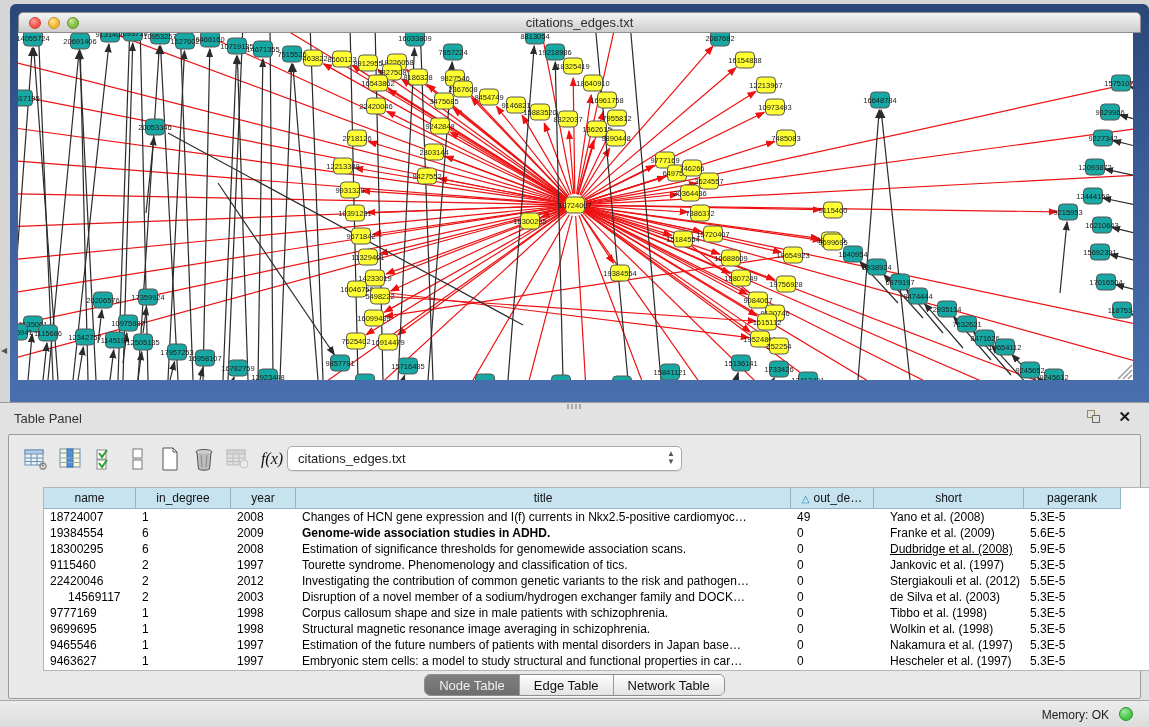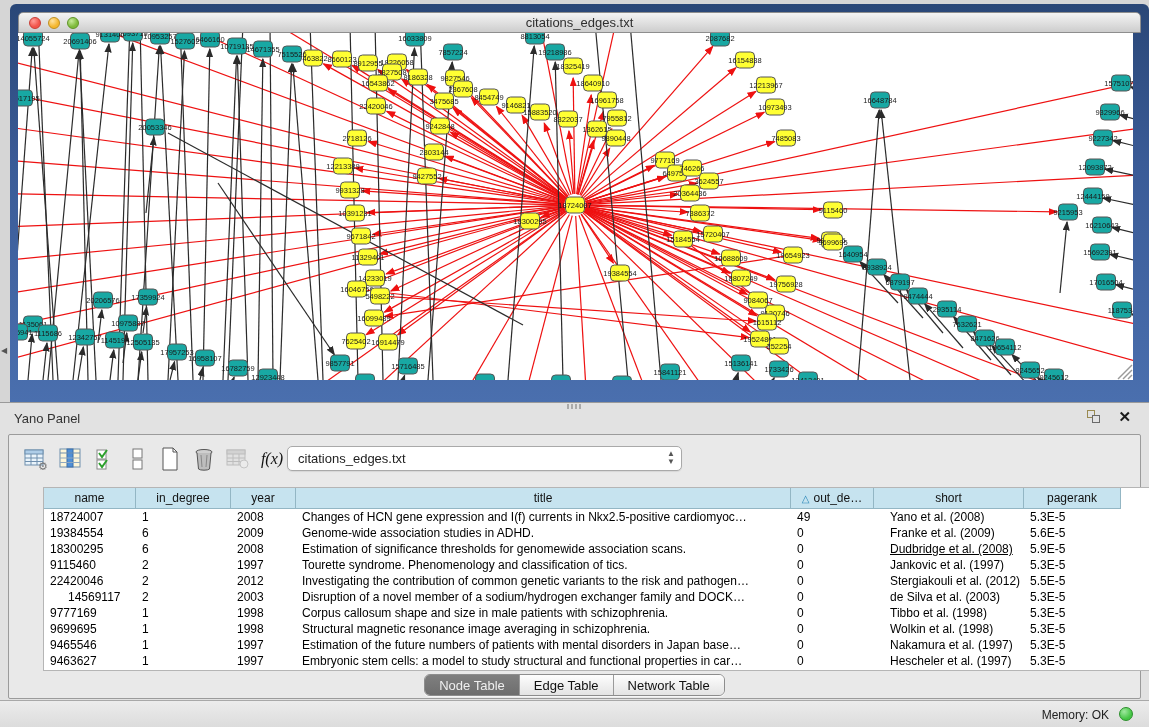--- a/index.html
+++ b/index.html
@@ -791,21 +791,21 @@
         <line x1="1105" y1="346" x2="1114" y2="337"></line>
         <line x1="1110" y1="346" x2="1114" y2="342"></line>
       </g>
     </svg>
   </div>
 </div>
 
 <div id="table-panel">
   <div id="panel-grip"></div>
   <div id="panel-header">
-    <div id="panel-title">Yano Panel</div>
+    <div id="panel-title">Table Panel</div>
     <div id="float-btn">
       <div class="sq1"></div>
       <div class="sq2"></div>
     </div>
     <div id="panel-close">✕</div>
   </div>
 
   <div id="panel-body">
     <div id="toolbar">
       <div class="tb-btn" style="left:12px">
@@ -911,21 +911,21 @@
             <div class="gcell" style="width: 65px;">2008</div>
             <div class="gcell" style="width: 495px;">Changes of HCN gene expression and I(f) currents in Nkx2.5-positive cardiomyoc…</div>
             <div class="gcell" style="width: 83px;">49</div>
             <div class="gcell" style="width: 150px; padding-left: 16px;">Yano et al. (2008)</div>
             <div class="gcell" style="width: 97px;">5.3E-5</div>
           </div>
           <div class="grow">
             <div class="gcell" style="width: 92px;">19384554</div>
             <div class="gcell" style="width: 95px;">6</div>
             <div class="gcell" style="width: 65px;">2009</div>
-            <div class="gcell" style="width: 495px;">Genome-wide association studies in ADHD.</div>
+            <div class="gcell" style="width: 495px; font-weight: bold;">Genome-wide association studies in ADHD.</div>
             <div class="gcell" style="width: 83px;">0</div>
             <div class="gcell" style="width: 150px; padding-left: 16px;">Franke et al. (2009)</div>
             <div class="gcell" style="width: 97px;">5.6E-5</div>
           </div>
           <div class="grow">
             <div class="gcell" style="width: 92px;">18300295</div>
             <div class="gcell" style="width: 95px;">6</div>
             <div class="gcell" style="width: 65px;">2008</div>
             <div class="gcell" style="width: 495px;">Estimation of significance thresholds for genomewide association scans.</div>
             <div class="gcell" style="width: 83px;">0</div>

